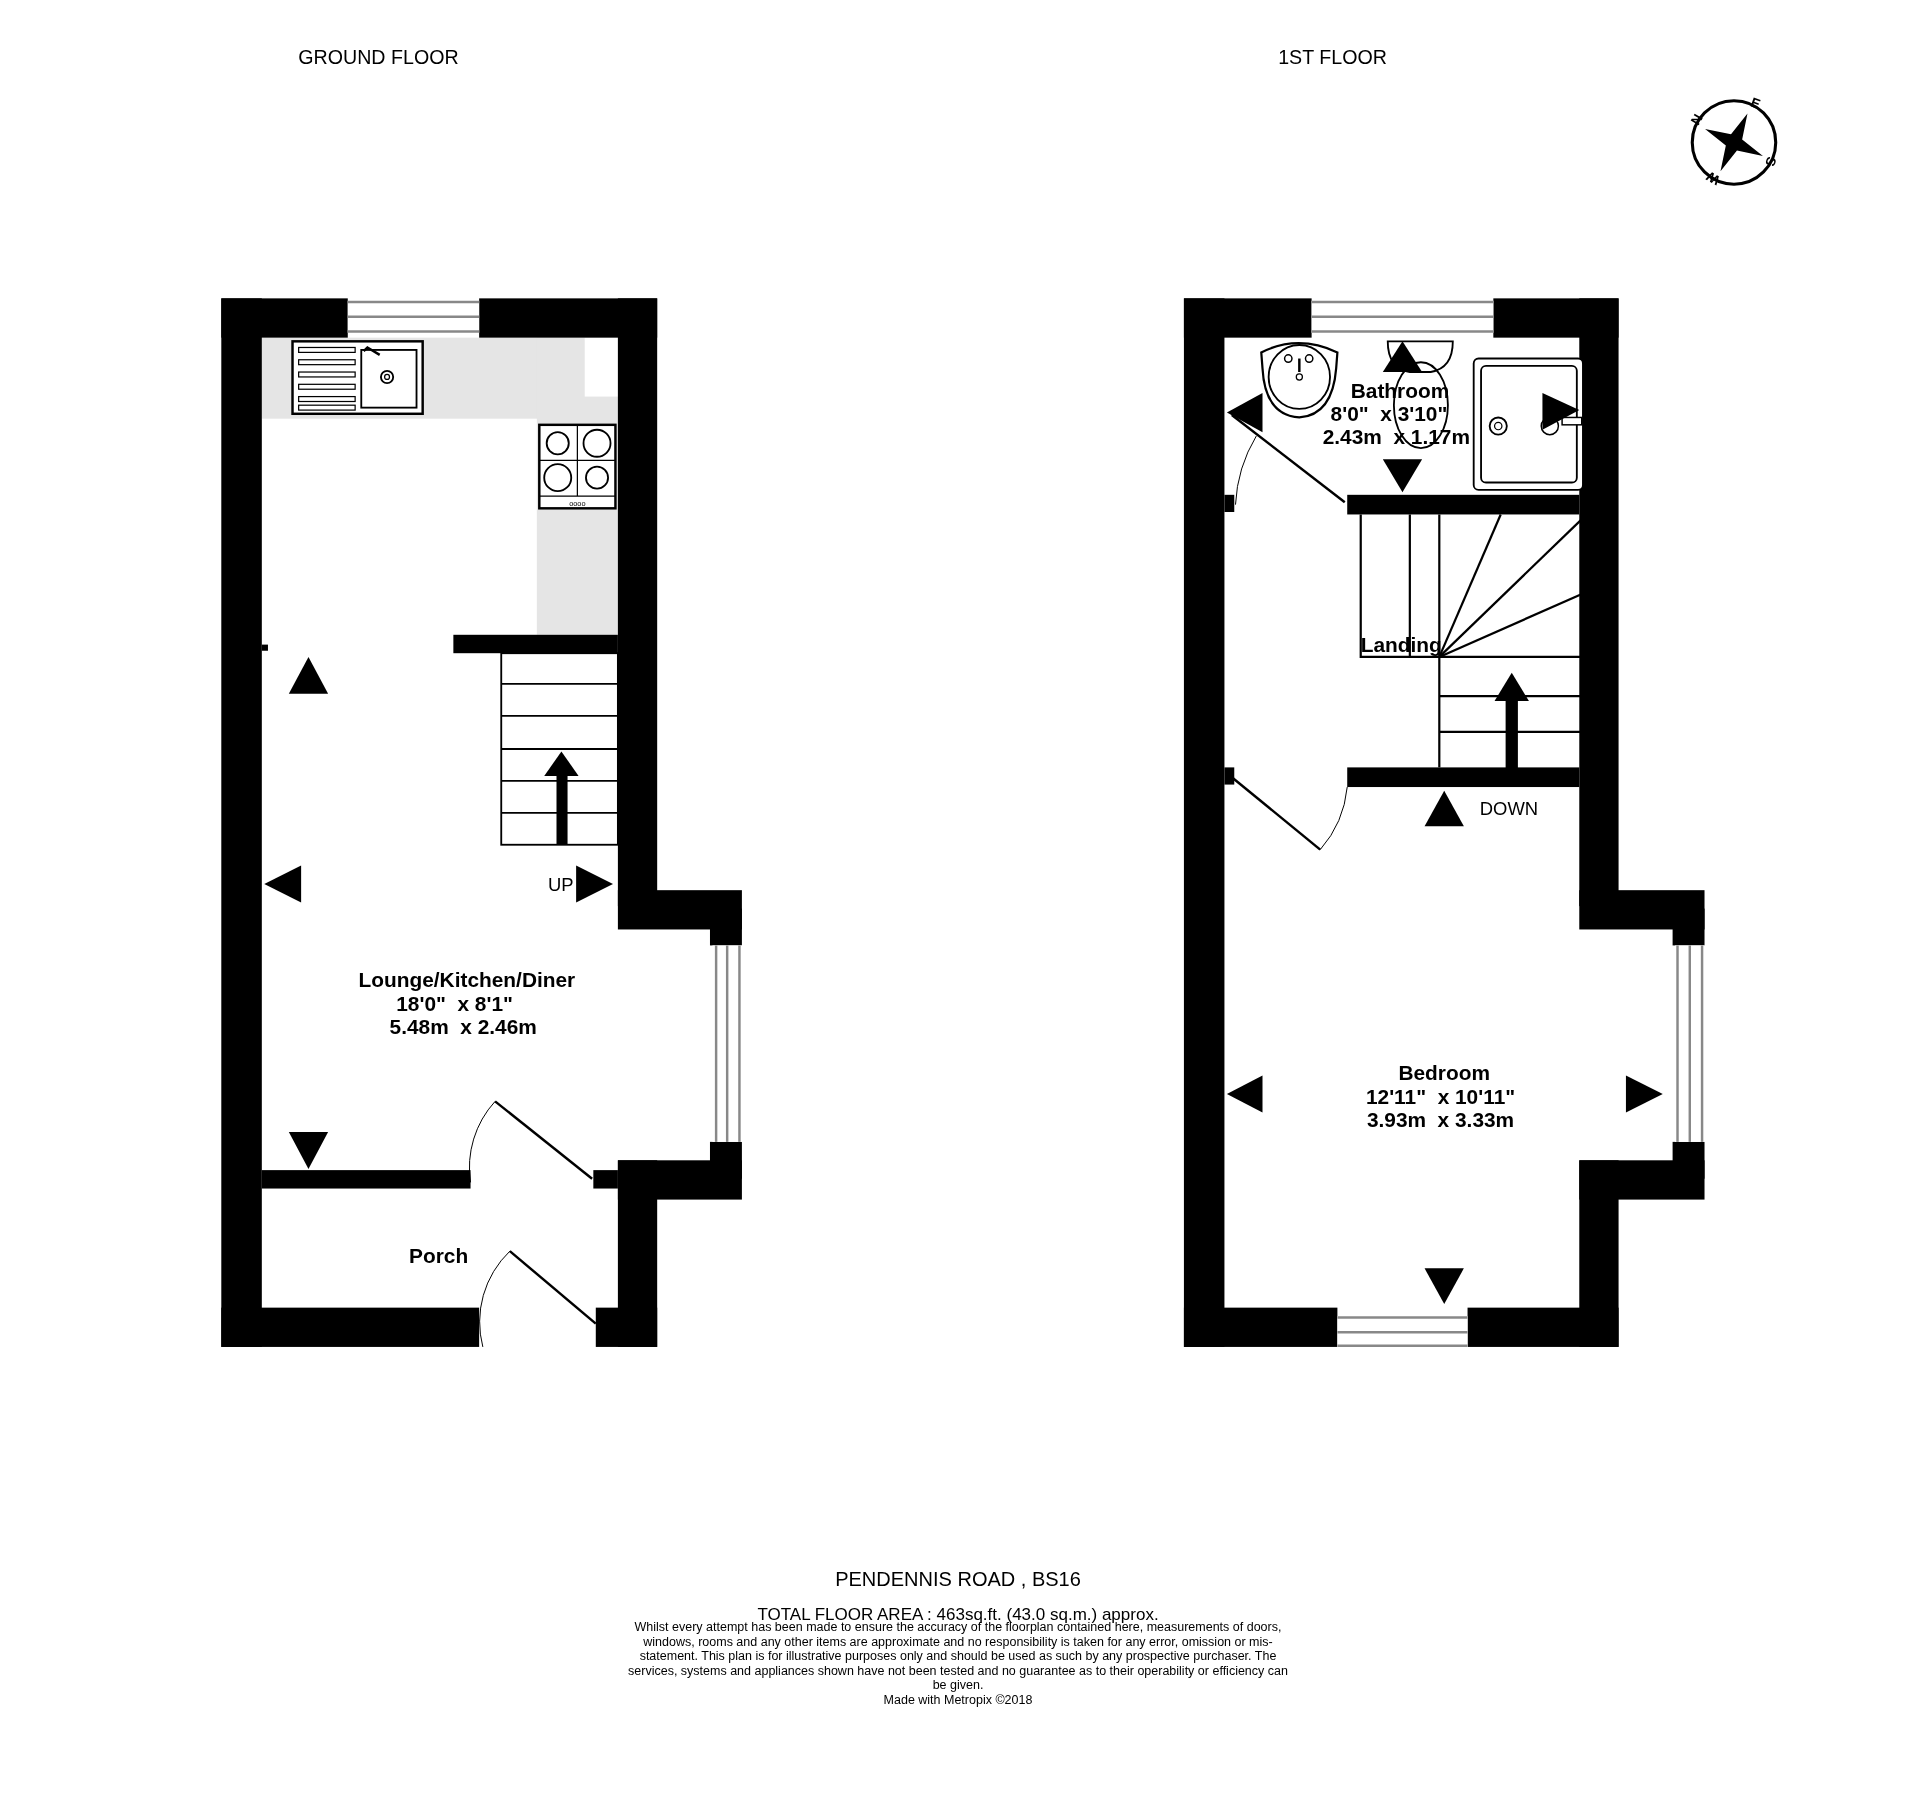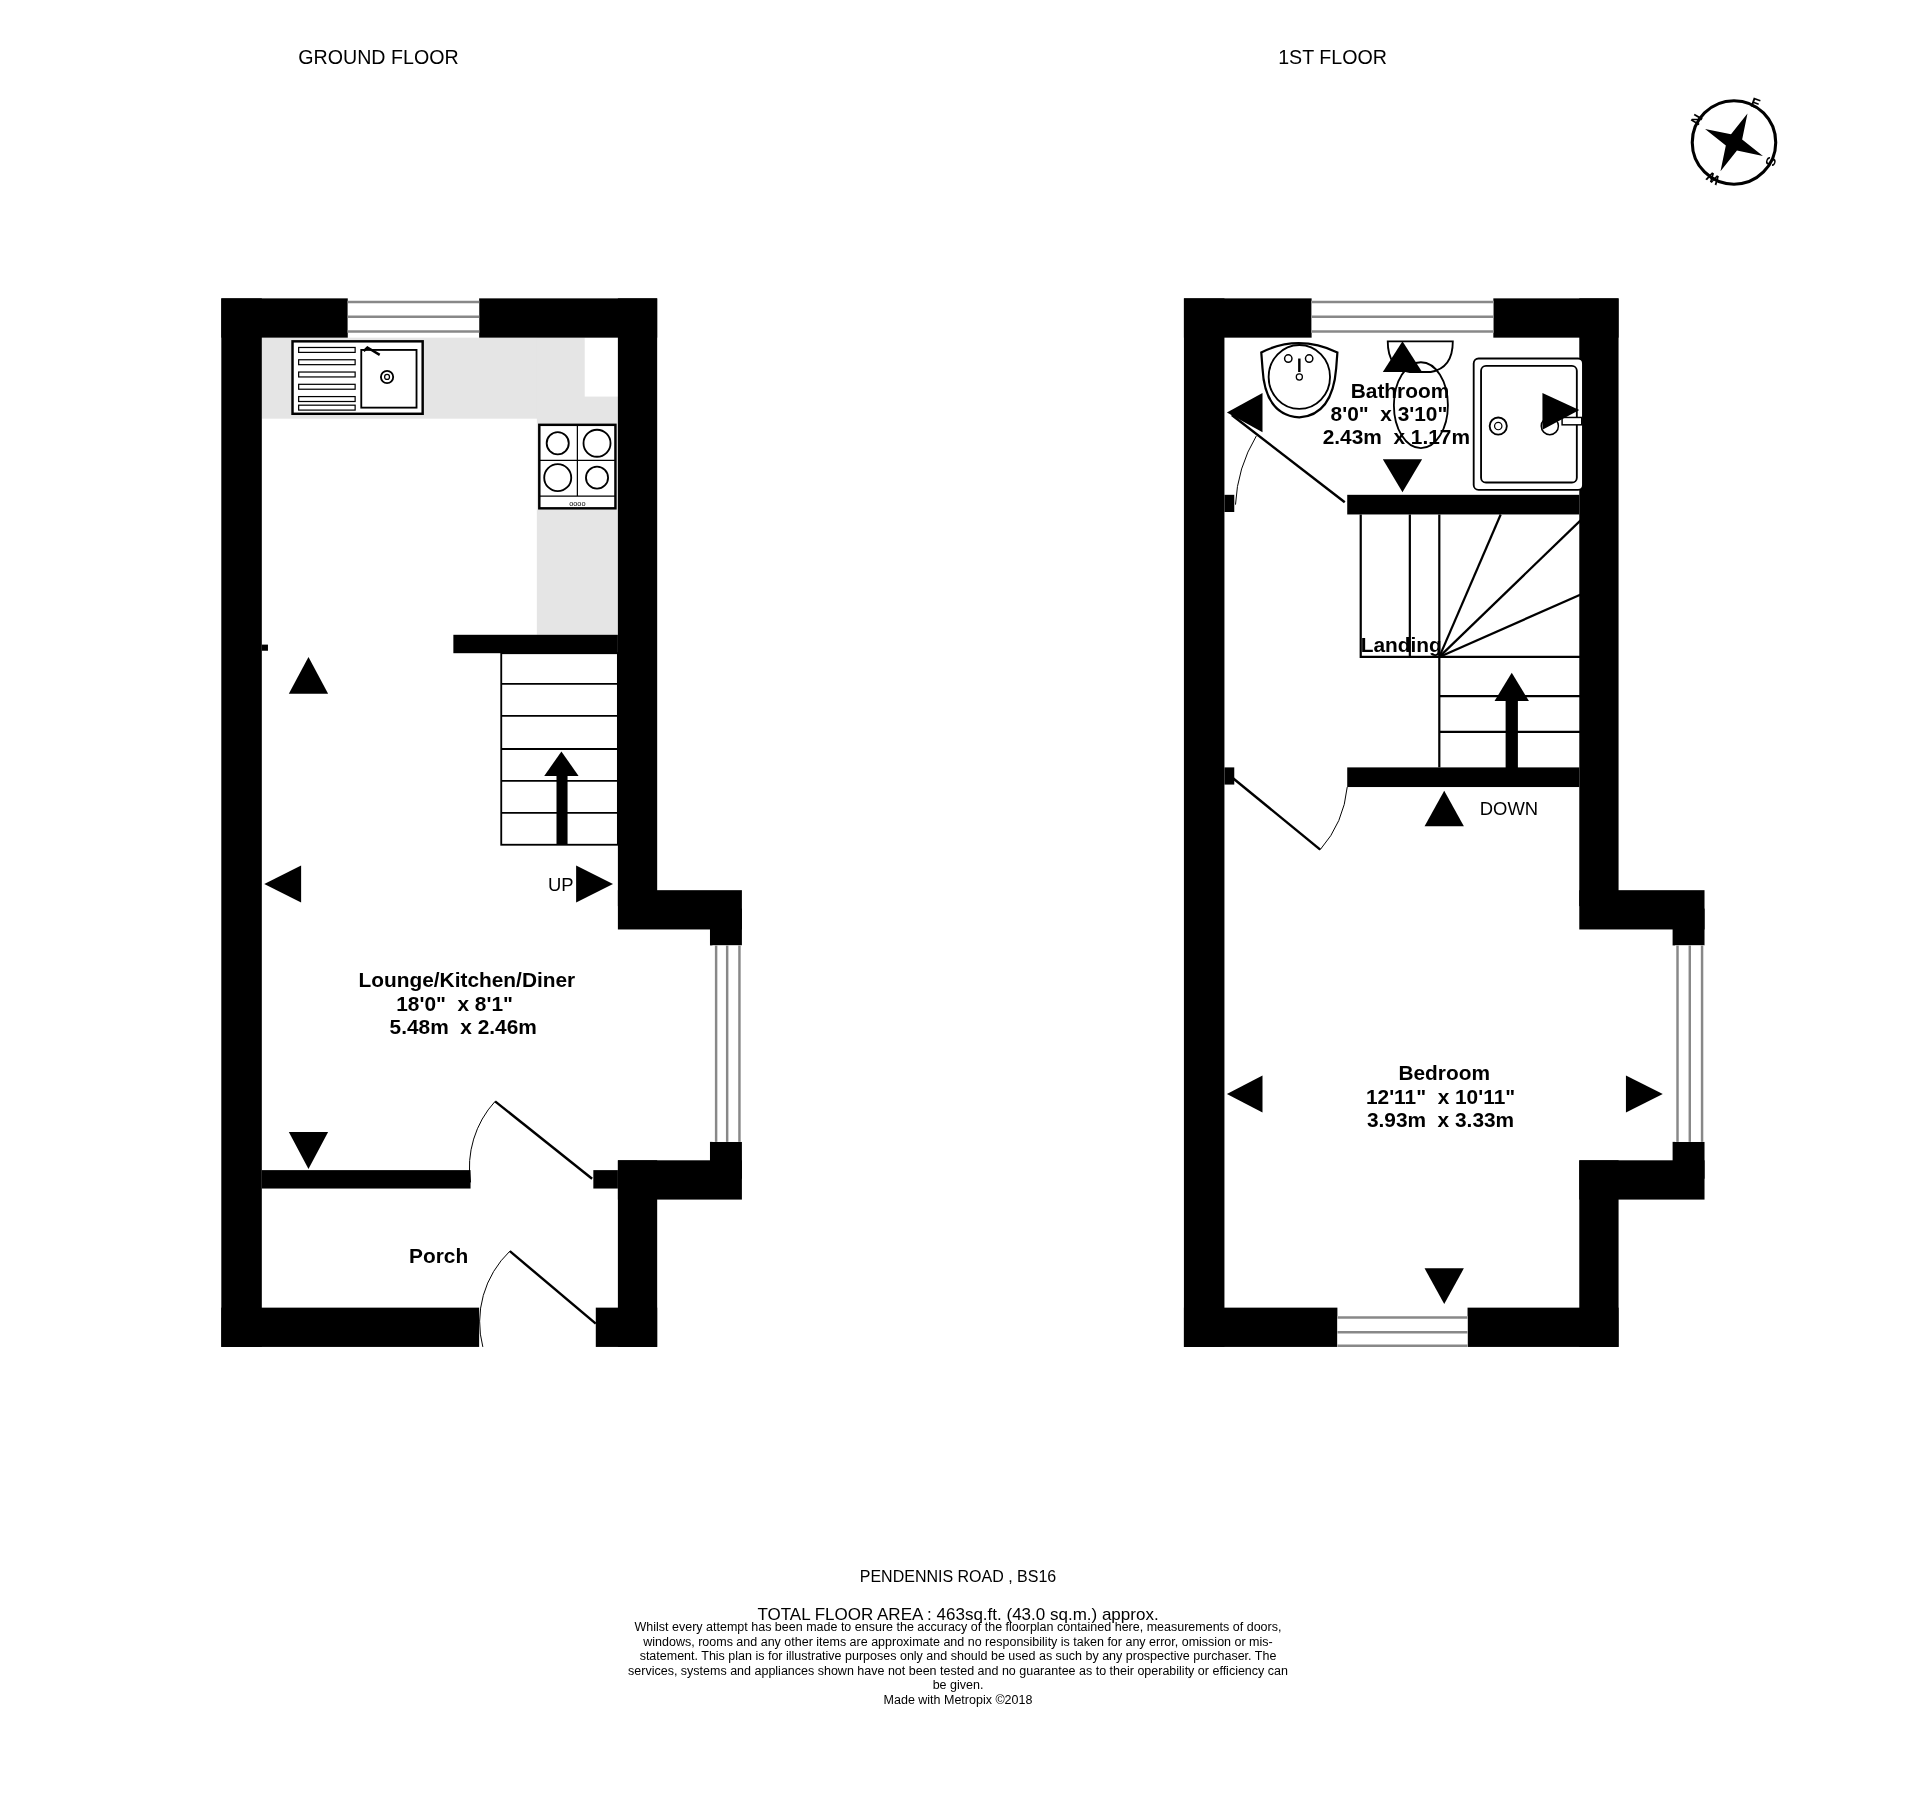--- a/index.html
+++ b/index.html
@@ -4,21 +4,21 @@
 <style>
   html, body { margin:0; padding:0; background:#ffffff; }
   body { width:1916px; height:1800px; position:relative; overflow:hidden; font-family:"Liberation Sans", sans-serif; color:#000; }
   #plan { position:absolute; left:0; top:0; width:1916px; height:1800px; }
   .lbl { font-family:"Liberation Sans", sans-serif; }
   .room-name { font-weight:bold; font-size:17px; }
   .room-dim { font-weight:bold; font-size:17px; }
   .floor-title { font-size:16px; }
   .stair-lbl { font-size:15px; }
   .footer { position:absolute; left:0; width:1916px; text-align:center; font-family:"Liberation Sans", sans-serif; }
-  .footer .addr { position:absolute; top:1568px; width:100%; font-size:16px; }
+  .footer .addr { position:absolute; top:1568px; width:100%; font-size:20px; }
   .footer .area { position:absolute; top:1605px; width:100%; font-size:17px; }
   .footer .disc { position:absolute; top:1620px; left:620px; width:676px; font-size:12.5px; line-height:14.5px; }
 </style>
 </head>
 <body>
 
 <svg id="plan" viewBox="0 0 1560 1466" xmlns="http://www.w3.org/2000/svg">
 
   <text class="lbl floor-title" x="308" y="52" text-anchor="middle">GROUND FLOOR</text>
   <text class="lbl floor-title" x="1085" y="52" text-anchor="middle">1ST FLOOR</text>

